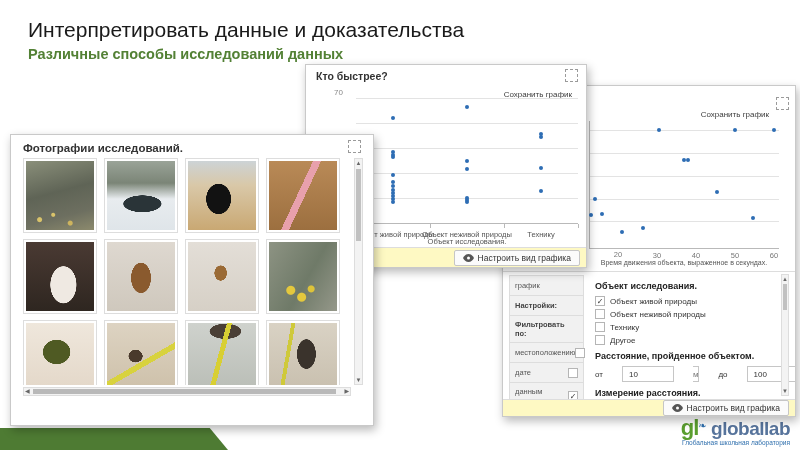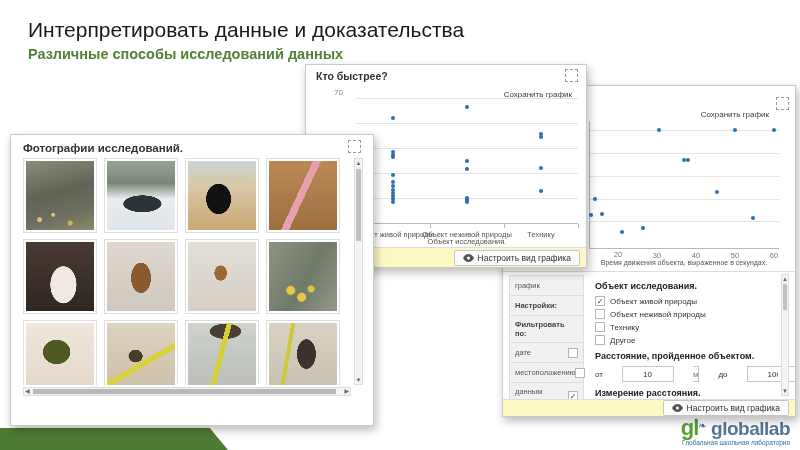--- a/index.html
+++ b/index.html
@@ -55,21 +55,21 @@
   .sp-xtitle{position:absolute;left:86px;width:190px;top:173px;text-align:center;font-size:7px;color:#555;white-space:nowrap;}
   .sp-settings{position:absolute;left:0;top:185px;right:0;bottom:17px;border-top:1px solid #ddd;overflow:hidden;}
   .sp-sidebar{position:absolute;left:6px;top:3px;width:75px;}
   .sb-row{background:#f1f1f1;border:1px solid #ddd;margin-bottom:-1px;padding:4px 5px;font-size:7.5px;color:#555;display:flex;justify-content:space-between;align-items:center;min-height:11px;}
   .sb-row.hdr{font-weight:bold;color:#444;}
   .cb{display:inline-flex;align-items:center;justify-content:center;width:10px;height:10px;border:1px solid #b5b5b5;background:#fff;font-size:8px;color:#333;box-sizing:border-box;flex:none;}
   .sp-content{position:absolute;left:92px;top:3px;width:182px;bottom:0;}
   .sec-head{font-size:9px;font-weight:bold;color:#222;margin:6px 0 5px 0;}
   .opt-row{display:flex;align-items:center;gap:5px;font-size:8px;color:#333;margin:3px 0;}
   .range-row{display:flex;align-items:center;gap:19px;margin:4px 0 6px 0;font-size:8px;color:#333;}
-  .range-input{width:52px;height:16px;border:1px solid #c6c6c6;font-size:8px;padding:0 20px;color:#333;font-family:"Liberation Sans",sans-serif;box-sizing:border-box;}
+  .range-input{width:52px;height:16px;border:1px solid #c6c6c6;font-size:8px;padding:0 6px;color:#333;font-family:"Liberation Sans",sans-serif;box-sizing:border-box;}
   .unit-box{width:24px;height:16px;border:1px solid #c6c6c6;border-left:none;display:inline-flex;align-items:center;justify-content:center;font-size:8px;color:#777;box-sizing:border-box;background:#fff;}
   .settings-vscroll{right:6px;top:188px;width:8px;height:122px;}
   .settings-vscroll .vthumb{top:9px;height:26px;}
   .right-panel .panel-footer{height:16px;}
 
   
   .green-banner{position:absolute;left:0;bottom:0;width:228px;height:22px;background:#4e7b33;clip-path:polygon(0 0,92% 0,100% 100%,0 100%);}
   .logo{position:absolute;right:10px;bottom:4px;text-align:right;line-height:1;}
   .logo-mono{font-size:22px;font-weight:bold;color:#5a9e2f;letter-spacing:-1px;}
   .logo-leaf{font-size:10px;color:#2f6fad;vertical-align:super;}
@@ -119,25 +119,25 @@
           <div class="sb-row">
             <span>график</span>
           </div>
           <div class="sb-row hdr">
             <span>Настройки:</span>
           </div>
           <div class="sb-row hdr">
             <span>Фильтровать по:</span>
           </div>
           <div class="sb-row">
+            <span>местоположению</span>
+            <div class="cb"></div>
+          </div>
+          <div class="sb-row">
             <span>дате</span>
-            <div class="cb"></div>
-          </div>
-          <div class="sb-row">
-            <span>местоположению</span>
             <div class="cb"></div>
           </div>
           <div class="sb-row">
             <span>данным анкеты</span>
             <div class="cb">✓</div>
           </div>
         </div>
       <div class="sp-content">
           <div class="sec-head">Объект исследования.</div>
           <div class="opt-row">

